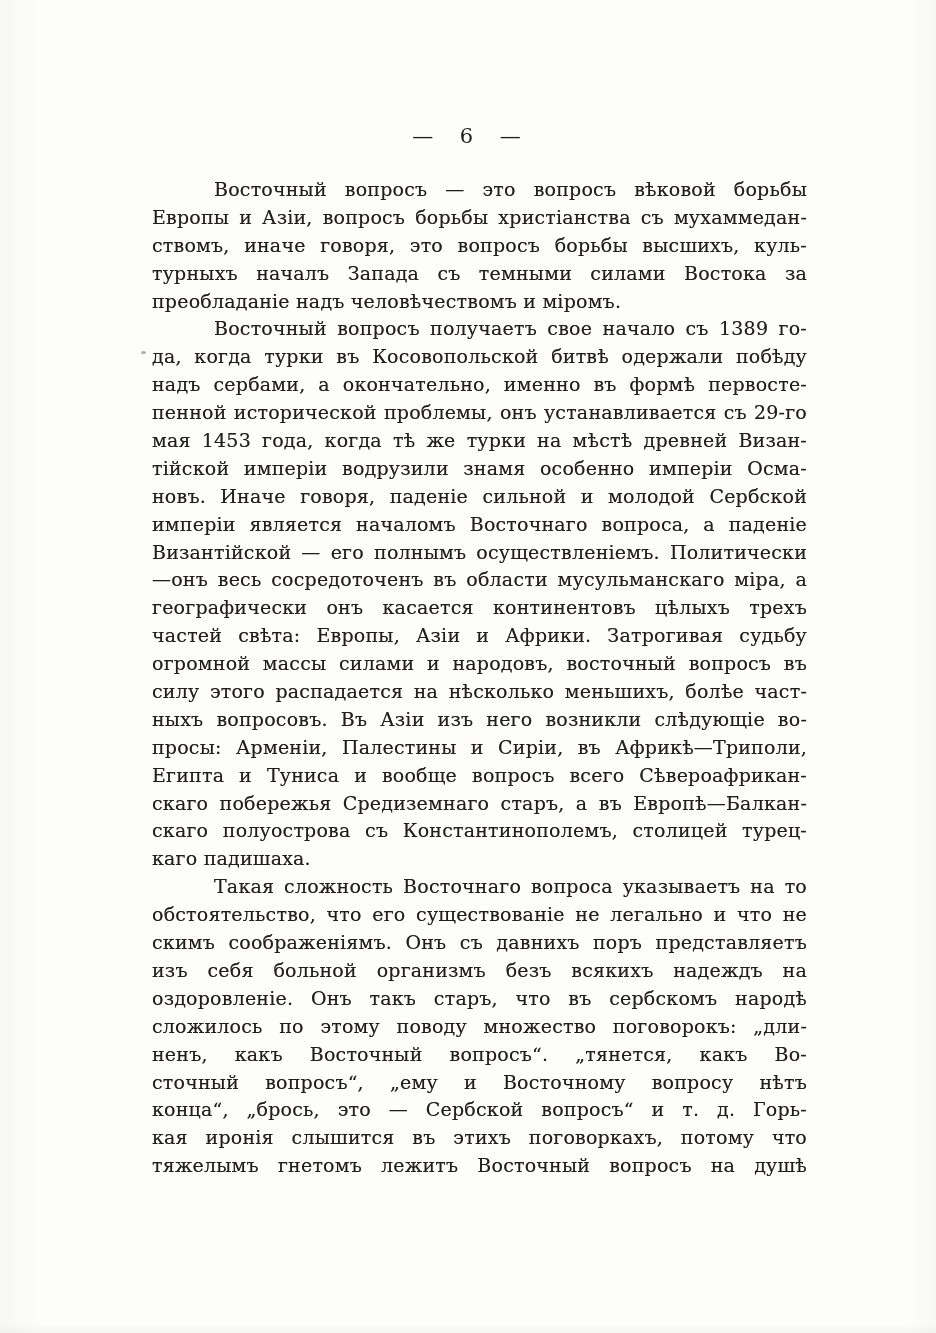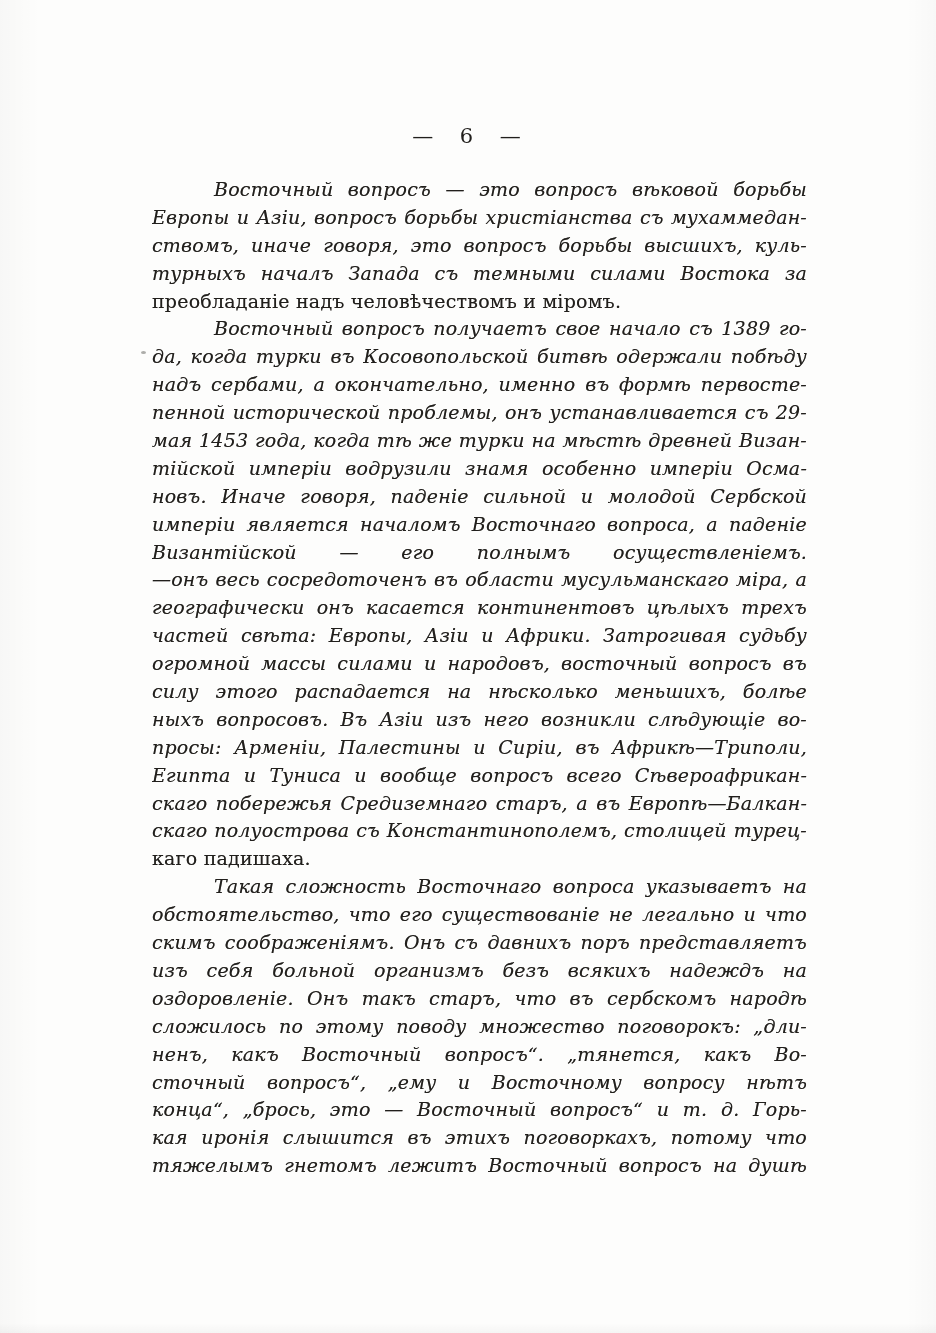--- a/index.html
+++ b/index.html
@@ -52,21 +52,20 @@
     white-space: nowrap;
     color: var(--ink);
     text-shadow: 0 0 0.4px rgba(33,31,28,0.55); 
   }
   .line.just {
     white-space: normal;
     text-align: justify;
     text-align-last: justify;
     text-justify: inter-word;
     overflow: hidden;
-    font-style: italic;
   }
   .line.indent { text-indent: 62px; }
   .scan-speck {
     position: absolute;
     left: 141px;
     top: 351px;
     width: 5px;
     height: 3px;
     border-radius: 50%;
     background: #8a8a86;
@@ -108,17 +107,17 @@
       <div class="line just">скаго полуострова съ Константинополемъ, столицей турец-</div>
       <div class="line">каго падишаха.</div>
       <div class="line just indent">Такая сложность Восточнаго вопроса указываетъ на то</div>
       <div class="line just">обстоятельство, что его существованіе не легально и что не</div>
       <div class="line just">скимъ соображеніямъ. Онъ съ давнихъ поръ представляетъ</div>
       <div class="line just">изъ себя больной организмъ безъ всякихъ надеждъ на</div>
       <div class="line just">оздоровленіе. Онъ такъ старъ, что въ сербскомъ народѣ</div>
       <div class="line just">сложилось по этому поводу множество поговорокъ: „дли-</div>
       <div class="line just">ненъ, какъ Восточный вопросъ“. „тянется, какъ Во-</div>
       <div class="line just">сточный вопросъ“, „ему и Восточному вопросу нѣтъ</div>
-      <div class="line just">конца“, „брось, это — Восточный вопросъ“ и т. д. Горь-</div>
+      <div class="line just">конца“, „брось, это — Сербской вопросъ“ и т. д. Горь-</div>
       <div class="line just">кая иронія слышится въ этихъ поговоркахъ, потому что</div>
       <div class="line just">тяжелымъ гнетомъ лежитъ Восточный вопросъ на душѣ</div>
     </div>
 </div>
 
 </body></html>

